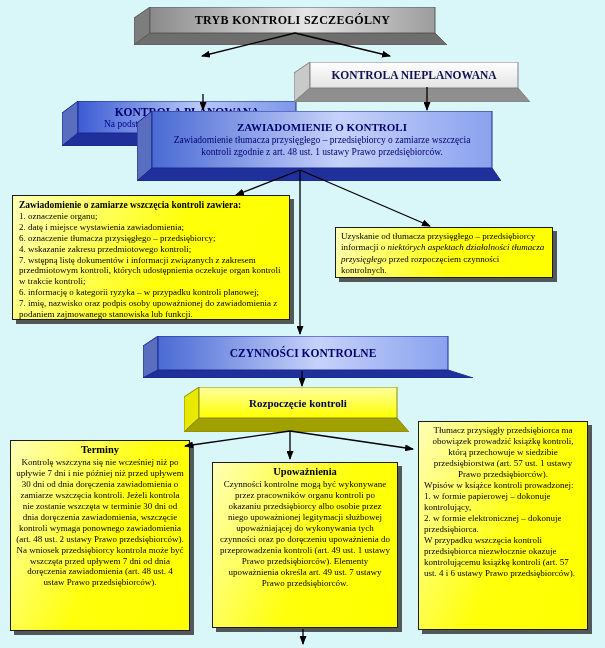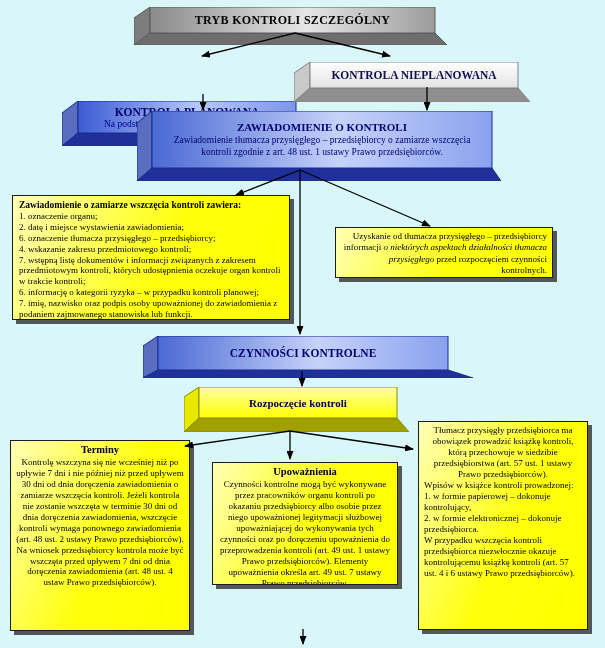--- a/index.html
+++ b/index.html
@@ -19,21 +19,21 @@
 
   
   .ybox{position:absolute;background:linear-gradient(115deg,#ffffb6 0%,#ffff0a 55%,#ffff00 100%);
         border:1px solid #1c1c1c;box-shadow:4px 4px 0 rgba(48,48,48,.8);
         color:#000;overflow:hidden;box-sizing:border-box;}
   .ybox .hd{font-weight:bold;text-align:center;}
   .y-left{font-size:9px;line-height:1.2;padding:4px 6px;}
   .y-left .hd{text-align:left;font-size:9.5px;}
   .y-center{font-size:9px;line-height:1.22;padding:3px 5px;text-align:center;}
   .y-center .hd{font-size:10.5px;}
-  .rich{font-size:9px;line-height:1.25;text-align:right;padding:3px 5px;}
+  .rich{font-size:9px;line-height:1.25;text-align:left;padding:3px 5px;}
   .k-lines{text-align:left;}
 
   
   .wires{position:absolute;left:0;top:0;z-index:6;pointer-events:none;}
   .layer2{z-index:2;}
 </style>
 </head>
 <body>
 
 <div class="stage">
@@ -159,21 +159,21 @@
     <div class="slab-text" style="left:15px;width:198px;height:31px;">
       <div class="t-yellow">Rozpoczęcie kontroli</div>
     </div>
   </div>
 
   <div class="ybox y-center" style="left:10px;top:440px;width:180px;height:191px;">
     <div class="hd">Terminy</div>
     <div>Kontrolę wszczyna się nie wcześniej niż po upływie 7 dni i nie później niż przed upływem 30 dni od dnia doręczenia zawiadomienia o zamiarze wszczęcia kontroli. Jeżeli kontrola nie zostanie wszczęta w terminie 30 dni od dnia doręczenia zawiadomienia, wszczęcie kontroli wymaga ponownego zawiadomienia (art. 48 ust. 2 ustawy Prawo przedsiębiorców). Na wniosek przedsiębiorcy kontrola może być wszczęta przed upływem 7 dni od dnia doręczenia zawiadomienia (art. 48 ust. 4 ustaw Prawo przedsiębiorców).</div>
   </div>
 
-  <div class="ybox y-center" style="left:212px;top:462px;width:186px;height:123px;">
+  <div class="ybox y-center" style="left:212px;top:462px;width:186px;height:166px;">
     <div class="hd">Upoważnienia</div>
     <div>Czynności kontrolne mogą być wykonywane przez pracowników organu kontroli po okazaniu przedsiębiorcy albo osobie przez niego upoważnionej legitymacji służbowej upoważniającej do wykonywania tych czynności oraz po doręczeniu upoważnienia do przeprowadzenia kontroli (art. 49 ust. 1 ustawy Prawo przedsiębiorców). Elementy upoważnienia określa art. 49 ust. 7 ustawy Prawo przedsiębiorców.</div>
   </div>
 
   <div class="ybox y-center" style="left:418px;top:421px;width:170px;height:209px;">
     <div>Tłumacz przysięgły przedsiębiorca ma obowiązek prowadzić książkę kontroli, którą przechowuje w siedzibie przedsiębiorstwa (art. 57 ust. 1 ustawy Prawo przedsiębiorców).</div>
     <div class="k-lines">
       <div>Wpisów w książce kontroli prowadzonej:</div>
       <div>1. w formie papierowej – dokonuje kontrolujący,</div>
       <div>2. w formie elektronicznej – dokonuje przedsiębiorca.</div>

